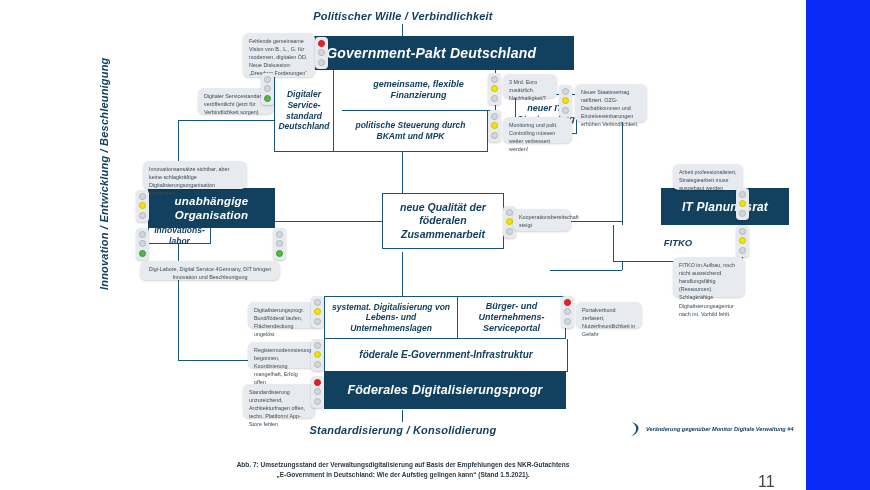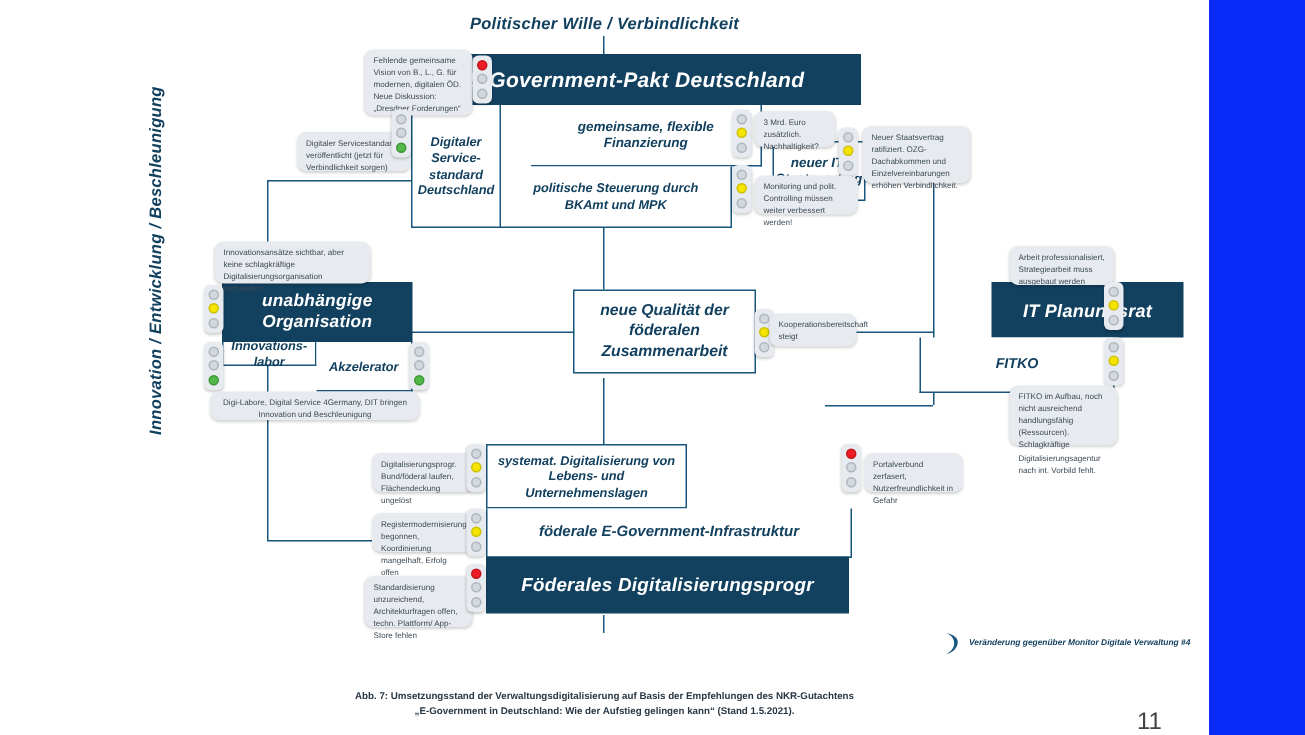--- a/index.html
+++ b/index.html
@@ -77,20 +77,21 @@
 </style>
 </head>
 <body>
 
 <div id="stage">
 
   <div class="blue-band"></div>
 
   <div class="abs axis-label" style="left:0;top:10px;width:806px;text-align:center;">Politischer Wille / Verbindlichkeit</div>
 
+  <div class="abs axis-label" style="left:0;top:424px;width:806px;text-align:center;">Standardisierung / Konsolidierung</div>
 
   <div class="abs" style="left:98px;top:290px;height:0;width:0;">
     <div class="axis-label vlabel" style="display:block;">Innovation / Entwicklung / Beschleunigung</div>
   </div>
 
   <div class="ln lnv" style="left:402px;top:24px;height:12px;"></div>
 
   <div class="ln lnv" style="left:402px;top:152px;height:44px;"></div>
 
   <div class="ln lnv" style="left:402px;top:252px;height:44px;"></div>
@@ -104,42 +105,42 @@
 
   <div class="ln lnh" style="left:512px;top:221px;width:110px;"></div>
   <div class="ln lnv" style="left:622px;top:120px;height:150px;"></div>
   <div class="ln lnh" style="left:565px;top:120px;width:58px;"></div>
   <div class="ln lnh" style="left:550px;top:270px;width:72px;"></div>
 
   <div class="abs navybox" style="left:274px;top:36px;width:300px;height:34px;font-size:14px;">E-Government-Pakt Deutschland</div>
 
   <div class="abs whitebox" style="left:274px;top:70px;width:60px;height:82px;font-size:8.5px;padding:0 3px;box-sizing:border-box;border-top:none;">Digitaler Service-standard Deutschland</div>
 
-  <div class="abs whitebox" style="left:354px;top:70px;width:154px;height:41px;font-size:9px;padding:0 6px;box-sizing:border-box;border-top:none;border-left:none;">gemeinsame, flexible Finanzierung</div>
+  <div class="abs whitebox" style="left:342px;top:70px;width:154px;height:41px;font-size:9px;padding:0 6px;box-sizing:border-box;border-top:none;border-left:none;">gemeinsame, flexible Finanzierung</div>
 
   <div class="abs whitebox" style="left:334px;top:111px;width:154px;height:41px;font-size:8.5px;padding:0 6px;box-sizing:border-box;border-top:none;border-left:none;">politische Steuerung durch BKAmt und MPK</div>
 
   <div class="abs whitebox" style="left:515px;top:94px;width:62px;height:40px;font-size:9px;padding:0 3px;box-sizing:border-box;">neuer IT-Staatsvertrag</div>
 
   <div class="abs navybox" style="left:148px;top:188px;width:127px;height:40px;font-size:11.5px;line-height:1.25;padding:0 4px;box-sizing:border-box;">
     <span>unabhängige Organisation</span>
   </div>
 
   <div class="abs whitebox" style="left:148px;top:228px;width:63px;height:16px;font-size:8.5px;padding:0 2px;box-sizing:border-box;border-top:none;">Innovations-labor</div>
 
-  <div class="abs whitebox" style="left:211px;top:228px;width:64px;height:33px;font-size:8.5px;padding:0 2px;box-sizing:border-box;border-top:none;border-left:none;">Akzelerator</div>
 
   <div class="abs whitebox" style="left:382px;top:193px;width:122px;height:56px;font-size:10.5px;padding:0 4px;box-sizing:border-box;">neue Qualität der föderalen Zusammenarbeit</div>
 
   <div class="abs navybox" style="left:613px;top:188px;width:128px;height:37px;font-size:12px;margin-left:48px;">IT Planungsrat</div>
 
   <div class="abs whitebox" style="left:613px;top:225px;width:128px;height:36px;font-size:9.5px;border-top:none;">FITKO</div>
 
   <div class="abs whitebox" style="left:324px;top:296px;width:134px;height:43px;font-size:8.5px;padding:0 4px;box-sizing:border-box;">systemat. Digitalisierung von Lebens- und Unternehmenslagen</div>
 
+  <div class="abs whitebox" style="left:458px;top:296px;width:108px;height:43px;font-size:9px;padding:0 4px;box-sizing:border-box;border-left:none;">Bürger- und Unternehmens-Serviceportal</div>
 
   <div class="abs whitebox" style="left:324px;top:339px;width:242px;height:32px;font-size:10px;border-top:none;">föderale E-Government-Infrastruktur</div>
 
   <div class="abs navybox" style="left:324px;top:371px;width:242px;height:38px;font-size:12.5px;">Föderales Digitalisierungsprogr</div>
 
   <div class="note" style="left:243px;top:33px;width:72px;height:44px;">Fehlende gemeinsame Vision von B., L., G. für modernen, digitalen ÖD. Neue Diskussion: „Dresdner Forderungen“</div>
   <div class="tl" style="left:315px;top:37px;height:32px;">
     <span class="lamp red"></span>
     <span class="lamp"></span>
     <span class="lamp"></span>

